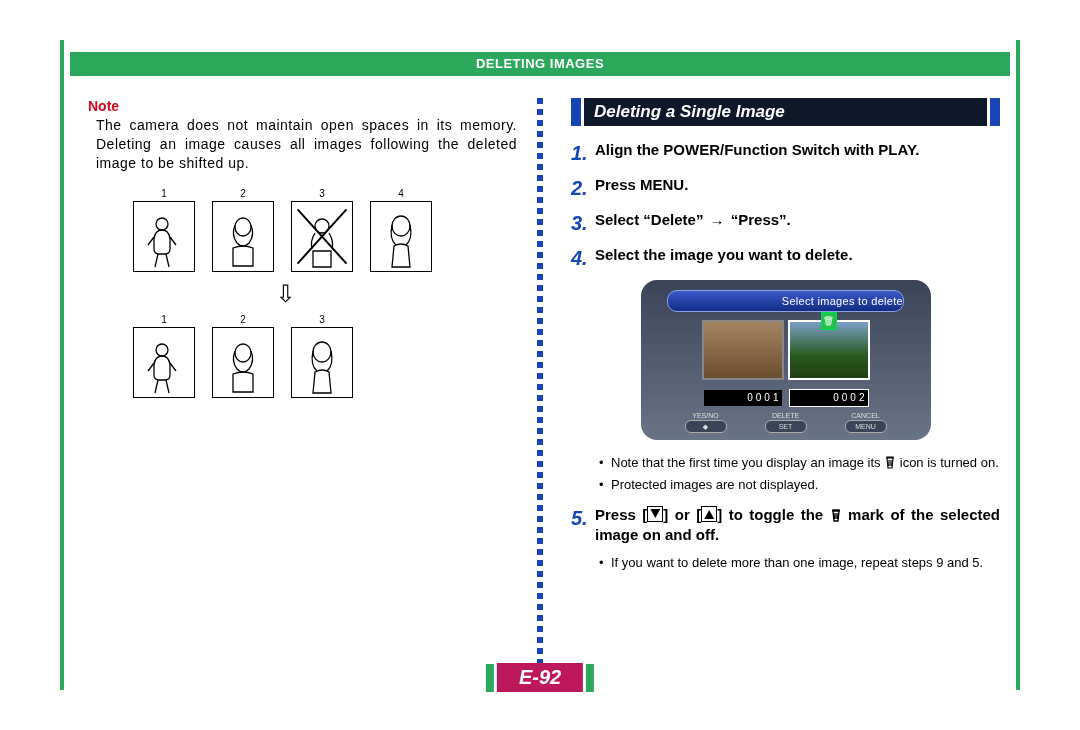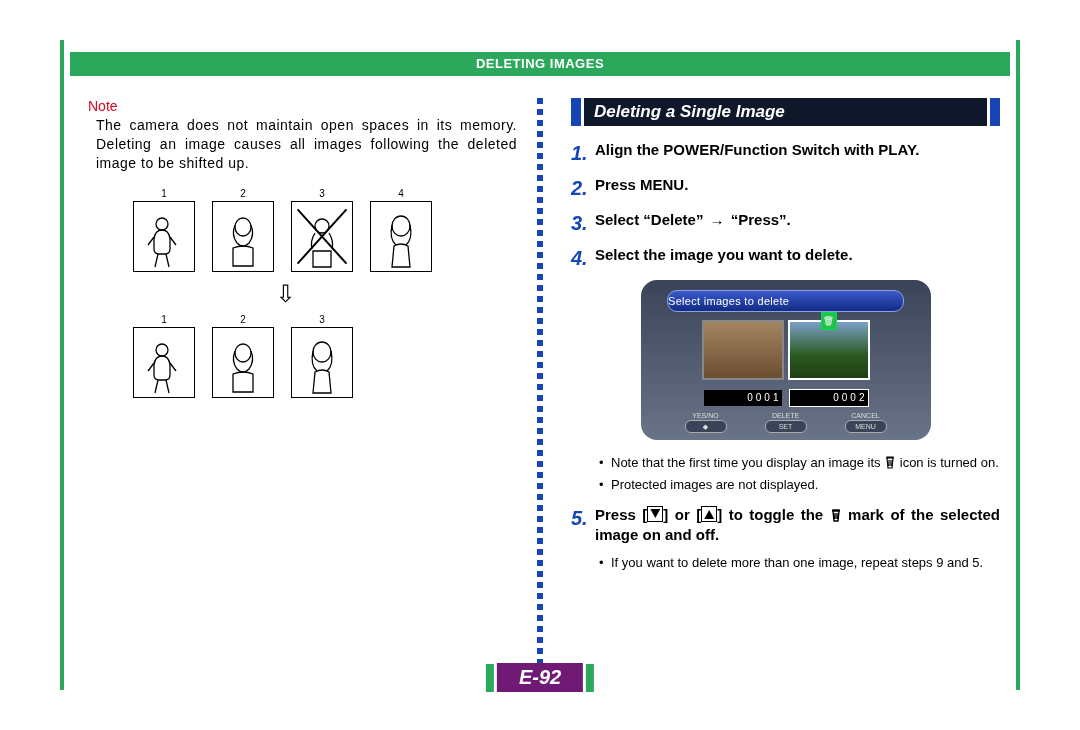--- a/index.html
+++ b/index.html
@@ -4,21 +4,21 @@
 <style>
   body{margin:0;background:#fff;font-family:Arial,Helvetica,sans-serif;font-size:14px;color:#000}
   .page{width:1080px;height:730px;position:relative;box-sizing:border-box;padding:40px 60px 60px 60px}
   .border-left-outer{position:absolute;left:60px;top:40px;bottom:40px;width:4px;background:#2ca85d}
   .border-right-outer{position:absolute;right:60px;top:40px;bottom:40px;width:4px;background:#2ca85d}
   .top-bar{height:24px;background:#2ca85d;color:#fff;text-align:center;line-height:24px;font-weight:bold;font-size:13px;letter-spacing:0.5px;margin:12px 10px}
   .content{display:flex;height:620px}
   .col{flex:1;padding:10px 20px 0 28px;box-sizing:border-box}
   .divider{width:6px;padding-top:10px;display:flex;flex-direction:column;align-items:center;gap:5px}
   .divider span{width:6px;height:6px;background:#1646b5}
-  .note-label{color:#d6091e;font-weight:normal;font-size:14px}
+  .note-label{color:#d6091e;font-weight:bold;font-size:14px}
   .note-text{font-size:14px;line-height:1.35;text-align:justify;margin-left:8px;margin-top:2px;letter-spacing:0.5px}
   .diagram-block{margin-top:15px;margin-left:45px;width:320px}
   .row-imgs{display:flex;gap:17px;margin-bottom:10px}
   .img-unit{display:flex;flex-direction:column;align-items:center}
   .img-num{font-size:10px;margin-bottom:2px}
   .img-box{width:60px;height:69px;border:1.5px solid #000;position:relative;display:flex;align-items:end;justify-content:center}
   .img-box svg{display:block}
   .crossed::before,.crossed::after{content:'';position:absolute;top:-2px;left:50%;width:2px;height:calc(100% + 4px);background:#000;transform-origin:center}
   .crossed::before{transform:translateX(-50%) rotate(42deg)}
   .crossed::after{transform:translateX(-50%) rotate(-42deg)}
@@ -28,38 +28,38 @@
   .section-head .title{flex:1;background:#0f172a;color:#fff;height:28px;line-height:28px;font-size:17px;font-weight:bold;padding-left:10px;font-style:italic}
   .steps{list-style:none;padding:0;margin:0}
   .step{display:flex;margin-bottom:8px;font-weight:bold;font-size:15px;line-height:1.35}
   .step-num{color:#1646b5;font-style:italic;font-size:20px;width:24px;flex-shrink:0}
   .step-text{flex:1}
   .step-text.justify{text-align:justify}
   .subnotes{list-style:none;padding-left:28px;margin:6px 0 12px 0}
   .subnotes li{font-size:13px;line-height:1.35;margin-bottom:4px;position:relative;padding-left:12px;text-align:justify}
   .subnotes li::before{content:'•';position:absolute;left:0}
   .camera-screen{width:290px;height:160px;margin:8px auto 14px auto;border-radius:16px;background:linear-gradient(180deg,#3a4358 0%,#6a7488 100%);padding:10px;box-sizing:border-box;position:relative}
-  .screen-banner{margin:0 auto;width:235px;height:20px;border-radius:10px;background:linear-gradient(180deg,#3a5acb 0%,#122b84 100%);color:#fff;font-size:11px;text-align:left;line-height:20px;letter-spacing:0.3px;border:1px solid #8aa0e0}
+  .screen-banner{margin:0 auto;width:235px;height:20px;border-radius:10px;background:linear-gradient(180deg,#3a5acb 0%,#122b84 100%);color:#fff;font-size:11px;text-align:right;line-height:20px;letter-spacing:0.3px;border:1px solid #8aa0e0}
   .thumbs{display:flex;justify-content:center;gap:4px;margin-top:8px}
   .tcol{display:flex;flex-direction:column;align-items:center}
   .thumb{width:78px;height:56px;border:2px solid #888;position:relative}
   .thumb.sel{border-color:#fff}
   .t-cat{background:linear-gradient(180deg,#a38562 0%,#6b4e30 100%)}
   .t-land{background:linear-gradient(180deg,#7aa0c8 0%,#2a5a1f 60%,#1f3f15 100%)}
   .t-flower{background:linear-gradient(180deg,#c763b0 0%,#7a2a68 100%)}
   .trash-overlay{position:absolute;top:-10px;left:50%;transform:translateX(-50%);width:14px;height:16px;background:#24c04a;border:1px solid #0d5;display:flex;align-items:center;justify-content:center;color:#fff;font-size:9px}
   .counter{width:78px;height:16px;background:#000;color:#fff;font-size:10px;letter-spacing:3px;text-align:right;line-height:16px;margin-top:10px}
   .counter.sel{outline:1px solid #fff}
   .bottom-btns{display:flex;justify-content:space-around;margin-top:6px;padding:0 15px}
   .bb{width:60px;height:22px;display:flex;flex-direction:column;align-items:center;color:#ddd;font-size:7px;gap:1px}
   .bb-pill{width:40px;height:11px;border:1px solid #aaa;border-radius:6px;background:#3a4358;display:flex;align-items:center;justify-content:center;font-size:7px}
   .page-tab{position:absolute;bottom:38px;left:50%;transform:translateX(-50%);}
   .tab-outer{display:flex;align-items:center}
   .tab-bar{width:8px;height:28px;background:#2ca85d}
-  .tab-main{background:#701a75;color:#fff;font-weight:bold;font-style:italic;font-size:20px;padding:3px 22px}
+  .tab-main{background:#be185d;color:#fff;font-weight:bold;font-style:italic;font-size:20px;padding:3px 22px}
   .glyph-trash{display:inline-block;vertical-align:-2px}
   .glyph-key{display:inline-block;width:14px;height:14px;border:1.5px solid #000;position:relative;vertical-align:-2px}
   .glyph-key.down::after{content:'';position:absolute;left:2px;right:2px;top:2px;bottom:3px;background:#000;clip-path:polygon(0 0,100% 0,50% 100%)}
   .glyph-key.up::after{content:'';position:absolute;left:2px;right:2px;top:3px;bottom:2px;background:#000;clip-path:polygon(50% 0,100% 100%,0 100%)}
   .arrow-rt{display:inline-block;font-weight:normal;font-style:normal;margin:0 2px}
 </style>
 </head>
 <body>
 
 <div class="page">

